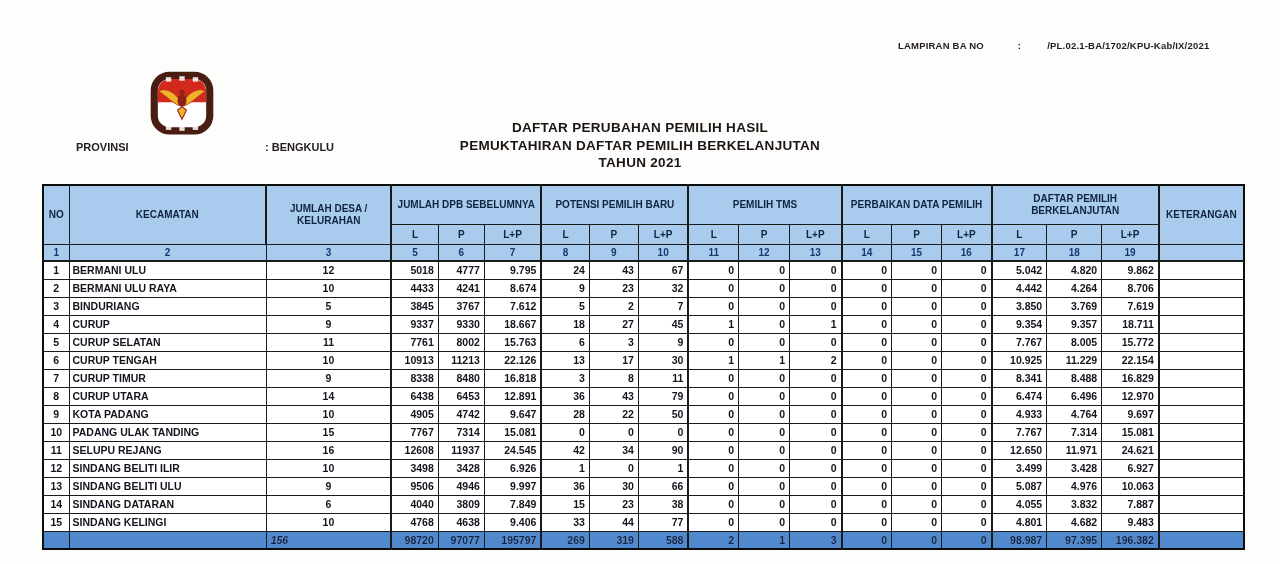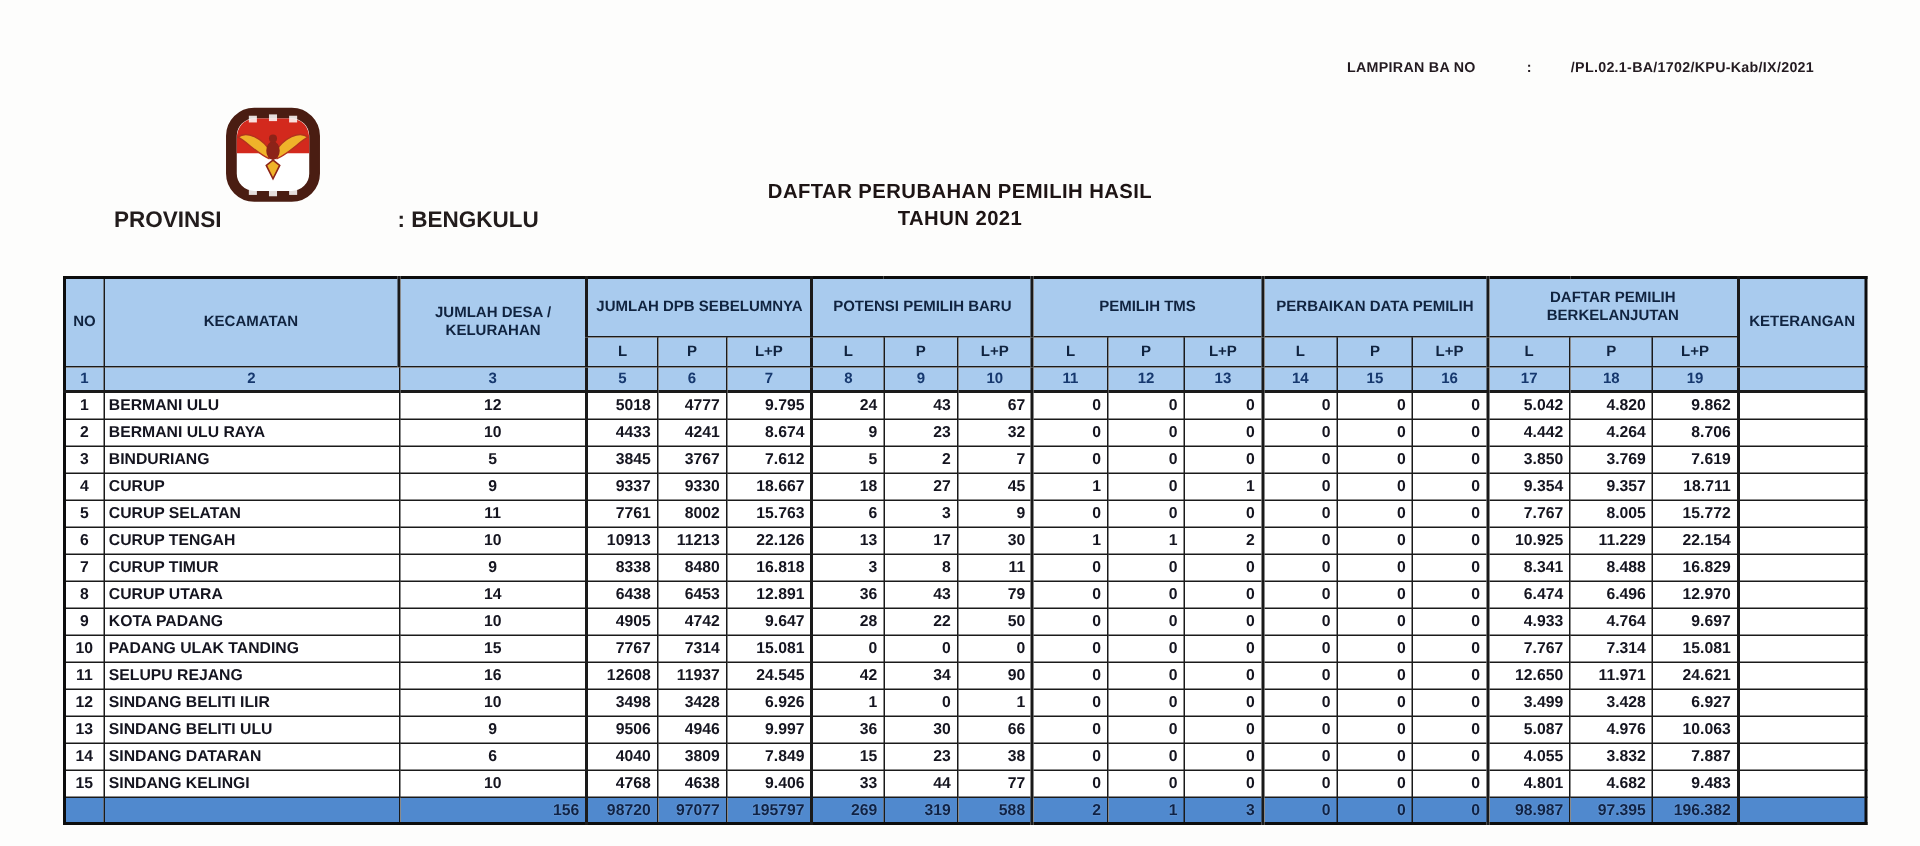--- a/index.html
+++ b/index.html
@@ -13,42 +13,42 @@
   .lampiran .colon { margin:0 26px 0 34px; }
 
   
   .logo { position:absolute; left:146px; top:70px; width:72px; height:68px; }
 
   
   .title { position:absolute; top:75px; left:0; width:1280px; text-align:center;
     font-size:13.5px; font-weight:bold; color:#1d1414; line-height:17.5px; letter-spacing:.3px;margin-top:44px; }
 
   
-  .meta { position:absolute; left:76px; top:138px; font-size:15px; font-weight:600;
+  .meta { position:absolute; left:76px; top:138px; font-size:11px; font-weight:600;
     color:#221c1c; }
   .meta-row { display:flex; height:17.5px; align-items:center; }
   .meta-label { width:189px; }
 
   
   table { position:absolute; left:42px; top:184px; width:1203px; table-layout:fixed;
     border-collapse:collapse; border:2.5px solid #0d0d0d; }
   th, td { border:1px solid #1a1a1a; overflow:hidden; white-space:nowrap; }
   .gl { border-left-width:2px; }
   thead th { background:#a9cbee; color:#10233f; font-weight:bold; text-align:center; }
   tr.grp th { height:39px; font-size:10px; line-height:11.5px; white-space:normal; padding:0 4px; }
   tr.sub th { height:20px; font-size:10px; }
   tr.nums th { height:17px; font-size:10px; color:#16386e; border-bottom-width:2px; }
   tbody td { background:#fff; height:18px; font-size:10.5px; font-weight:bold; color:#14141f;
     padding:0 4px; }
   tbody td.c { text-align:center; }
   tbody td.l { text-align:left; padding-left:3px;margin-left:44px; }
   tbody td.r { text-align:right; }
   tfoot td { background:#5089ce; height:18px; font-size:10.5px; font-weight:bold;
     color:#0e2246; padding:0 4px; text-shadow:0 0 1px rgba(255,255,255,.35); }
-  tfoot td.c { text-align:right; } tfoot td.r { text-align:right;margin-left:36px; }
+  tfoot td.c { text-align:left;font-style:italic; } tfoot td.r { text-align:right;margin-left:36px; }
 </style>
 </head>
 <body>
 
 <div class="page">
 
   <div class="lampiran">
     <span>LAMPIRAN BA NO</span>
     <span class="colon">:</span>
     <span>/PL.02.1-BA/1702/KPU-Kab/IX/2021</span>
@@ -65,20 +65,21 @@
     <rect x="52" y="62" width="6" height="5" fill="#ffffff" opacity="0.85"></rect>
     <path d="M39 36 C32 24 20 19 14 24 C20 27 28 36 37 40 Z" fill="#efb32a" stroke="#b4321e" stroke-width="1"></path>
     <path d="M41 36 C48 24 60 19 66 24 C60 27 52 36 43 40 Z" fill="#efb32a" stroke="#b4321e" stroke-width="1"></path>
     <ellipse cx="40" cy="34" rx="5" ry="7" fill="#8c2318"></ellipse>
     <circle cx="40" cy="25" r="3" fill="#8c2318"></circle>
     <path d="M40 41 L35 45 L40 55 L45 45 Z" fill="#efb32a" stroke="#8c2318" stroke-width="1.2"></path>
   </svg>
 
   <div class="title">
     <div>DAFTAR PERUBAHAN PEMILIH HASIL</div>
+    <div>PEMUKTAHIRAN DAFTAR PEMILIH BERKELANJUTAN</div>
     <div>TAHUN 2021</div>
   </div>
 
   <div class="meta">
     <div class="meta-row">
       <span class="meta-label">PROVINSI</span>
       <span>: BENGKULU</span>
     </div>
   </div>
 

